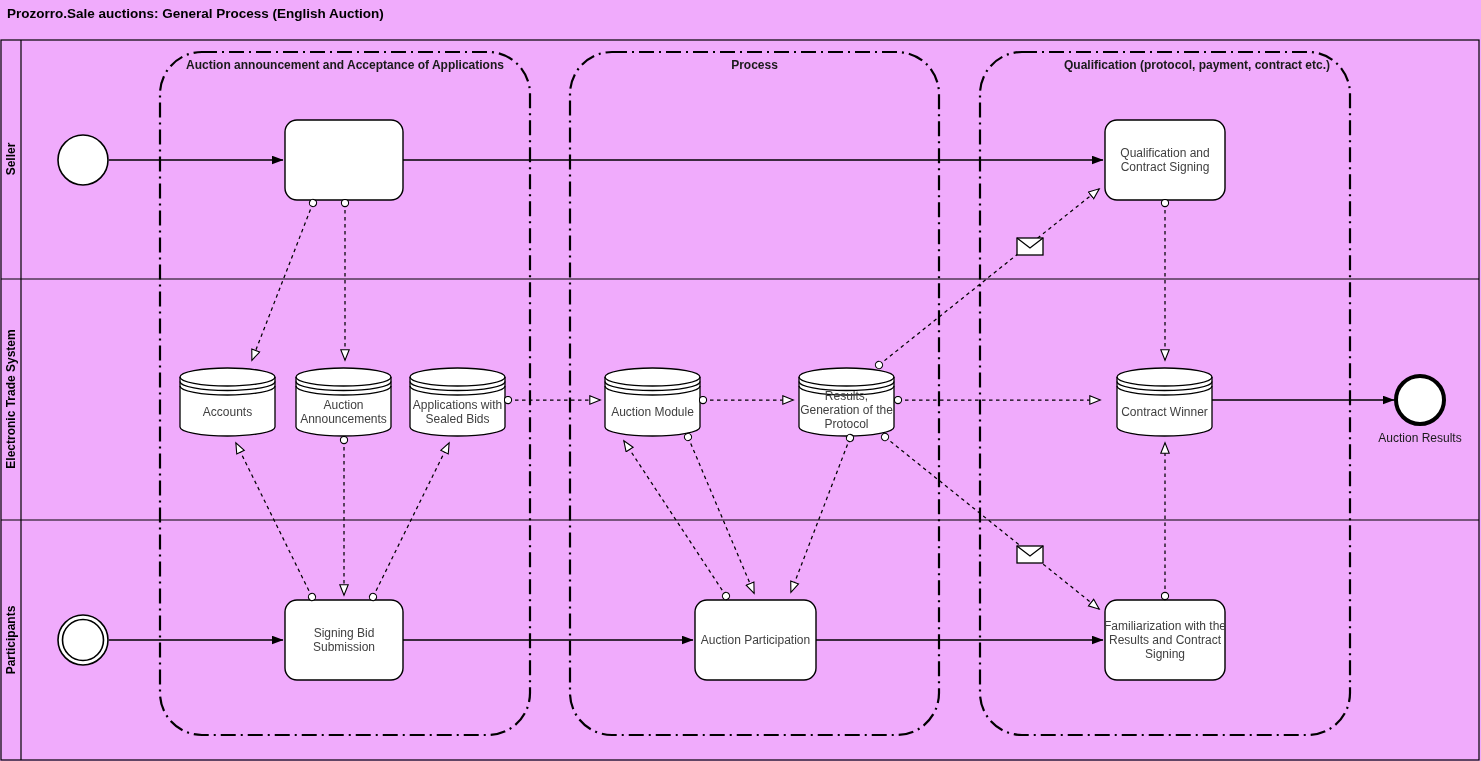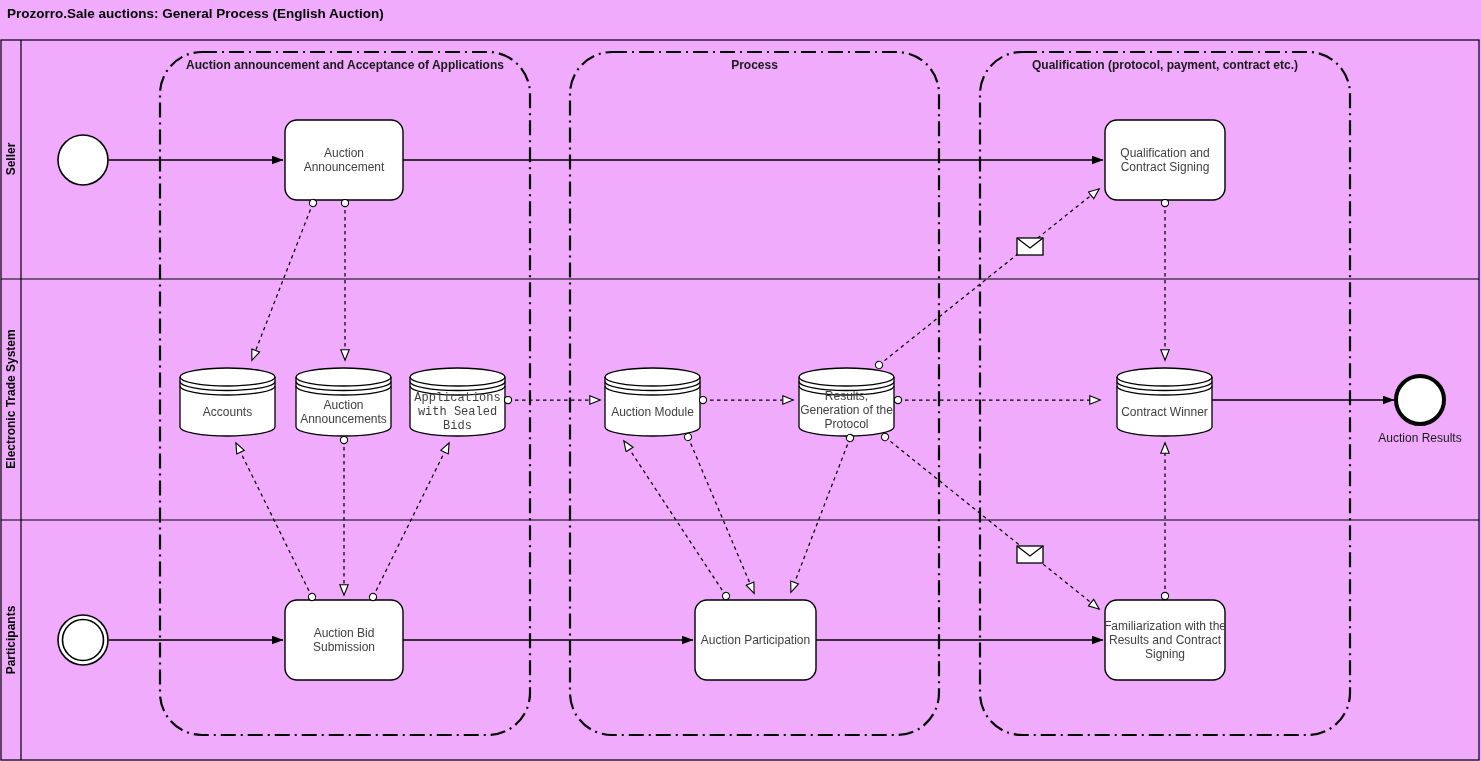--- a/index.html
+++ b/index.html
@@ -128,29 +128,28 @@
   </svg>
 
   <div class="title">Prozorro.Sale auctions: General Process (English Auction)</div>
 
   <div class="lane-label" style="left:-89px;top:151px;">Seller</div>
   <div class="lane-label" style="left:-89px;top:391px;">Electronic Trade System</div>
   <div class="lane-label" style="left:-89px;top:632px;">Participants</div>
 
   <div class="group-label" style="left:160px;top:58px;width:370px;">Auction announcement and Acceptance of Applications</div>
   <div class="group-label" style="left:570px;top:58px;width:369px;">Process</div>
-  <div class="group-label" style="left:980px;top:58px;width:370px;">Qualification (protocol, payment, contract etc.)</div>
+  <div class="group-label" style="left:1012px;top:58px;width:370px;">Qualification (protocol, payment, contract etc.)</div>
 
-  <div class="lbl" style="left:285px;top:120px;width:118px;height:80px;">Auction Announcement</div>
   <div class="lbl" style="left:1105px;top:120px;width:120px;height:80px;">Qualification and Contract Signing</div>
-  <div class="lbl" style="left:285px;top:600px;width:118px;height:80px;">Auction Bid Submission</div>
+  <div class="lbl" style="left:285px;top:600px;width:118px;height:80px;">Signing Bid Submission</div>
   <div class="lbl" style="left:692px;top:600px;width:127px;height:80px;">Auction Participation</div>
   <div class="lbl" style="left:1103px;top:600px;width:124px;height:80px;">Familiarization with the Results and Contract Signing</div>
 
   <div class="lbl" style="left:178px;top:390px;width:99px;height:44px;">Accounts</div>
   <div class="lbl" style="left:293px;top:390px;width:101px;height:44px;">Auction Announcements</div>
-  <div class="lbl" style="left:406px;top:390px;width:103px;height:44px;font-family:Liberation Mono, monospace;">Applications with Sealed Bids</div>
+  <div class="lbl" style="left:406px;top:390px;width:103px;height:44px;">Applications with Sealed Bids</div>
   <div class="lbl" style="left:602px;top:390px;width:101px;height:44px;">Auction Module</div>
   <div class="lbl" style="left:796px;top:386px;width:101px;height:48px;">Results, Generation of the Protocol</div>
   <div class="lbl" style="left:1113px;top:390px;width:103px;height:44px;">Contract Winner</div>
 
   <div class="lbl end-label" style="left:1350px;top:430px;width:140px;height:16px;">Auction Results</div>
 </div>
 
 </body></html>

